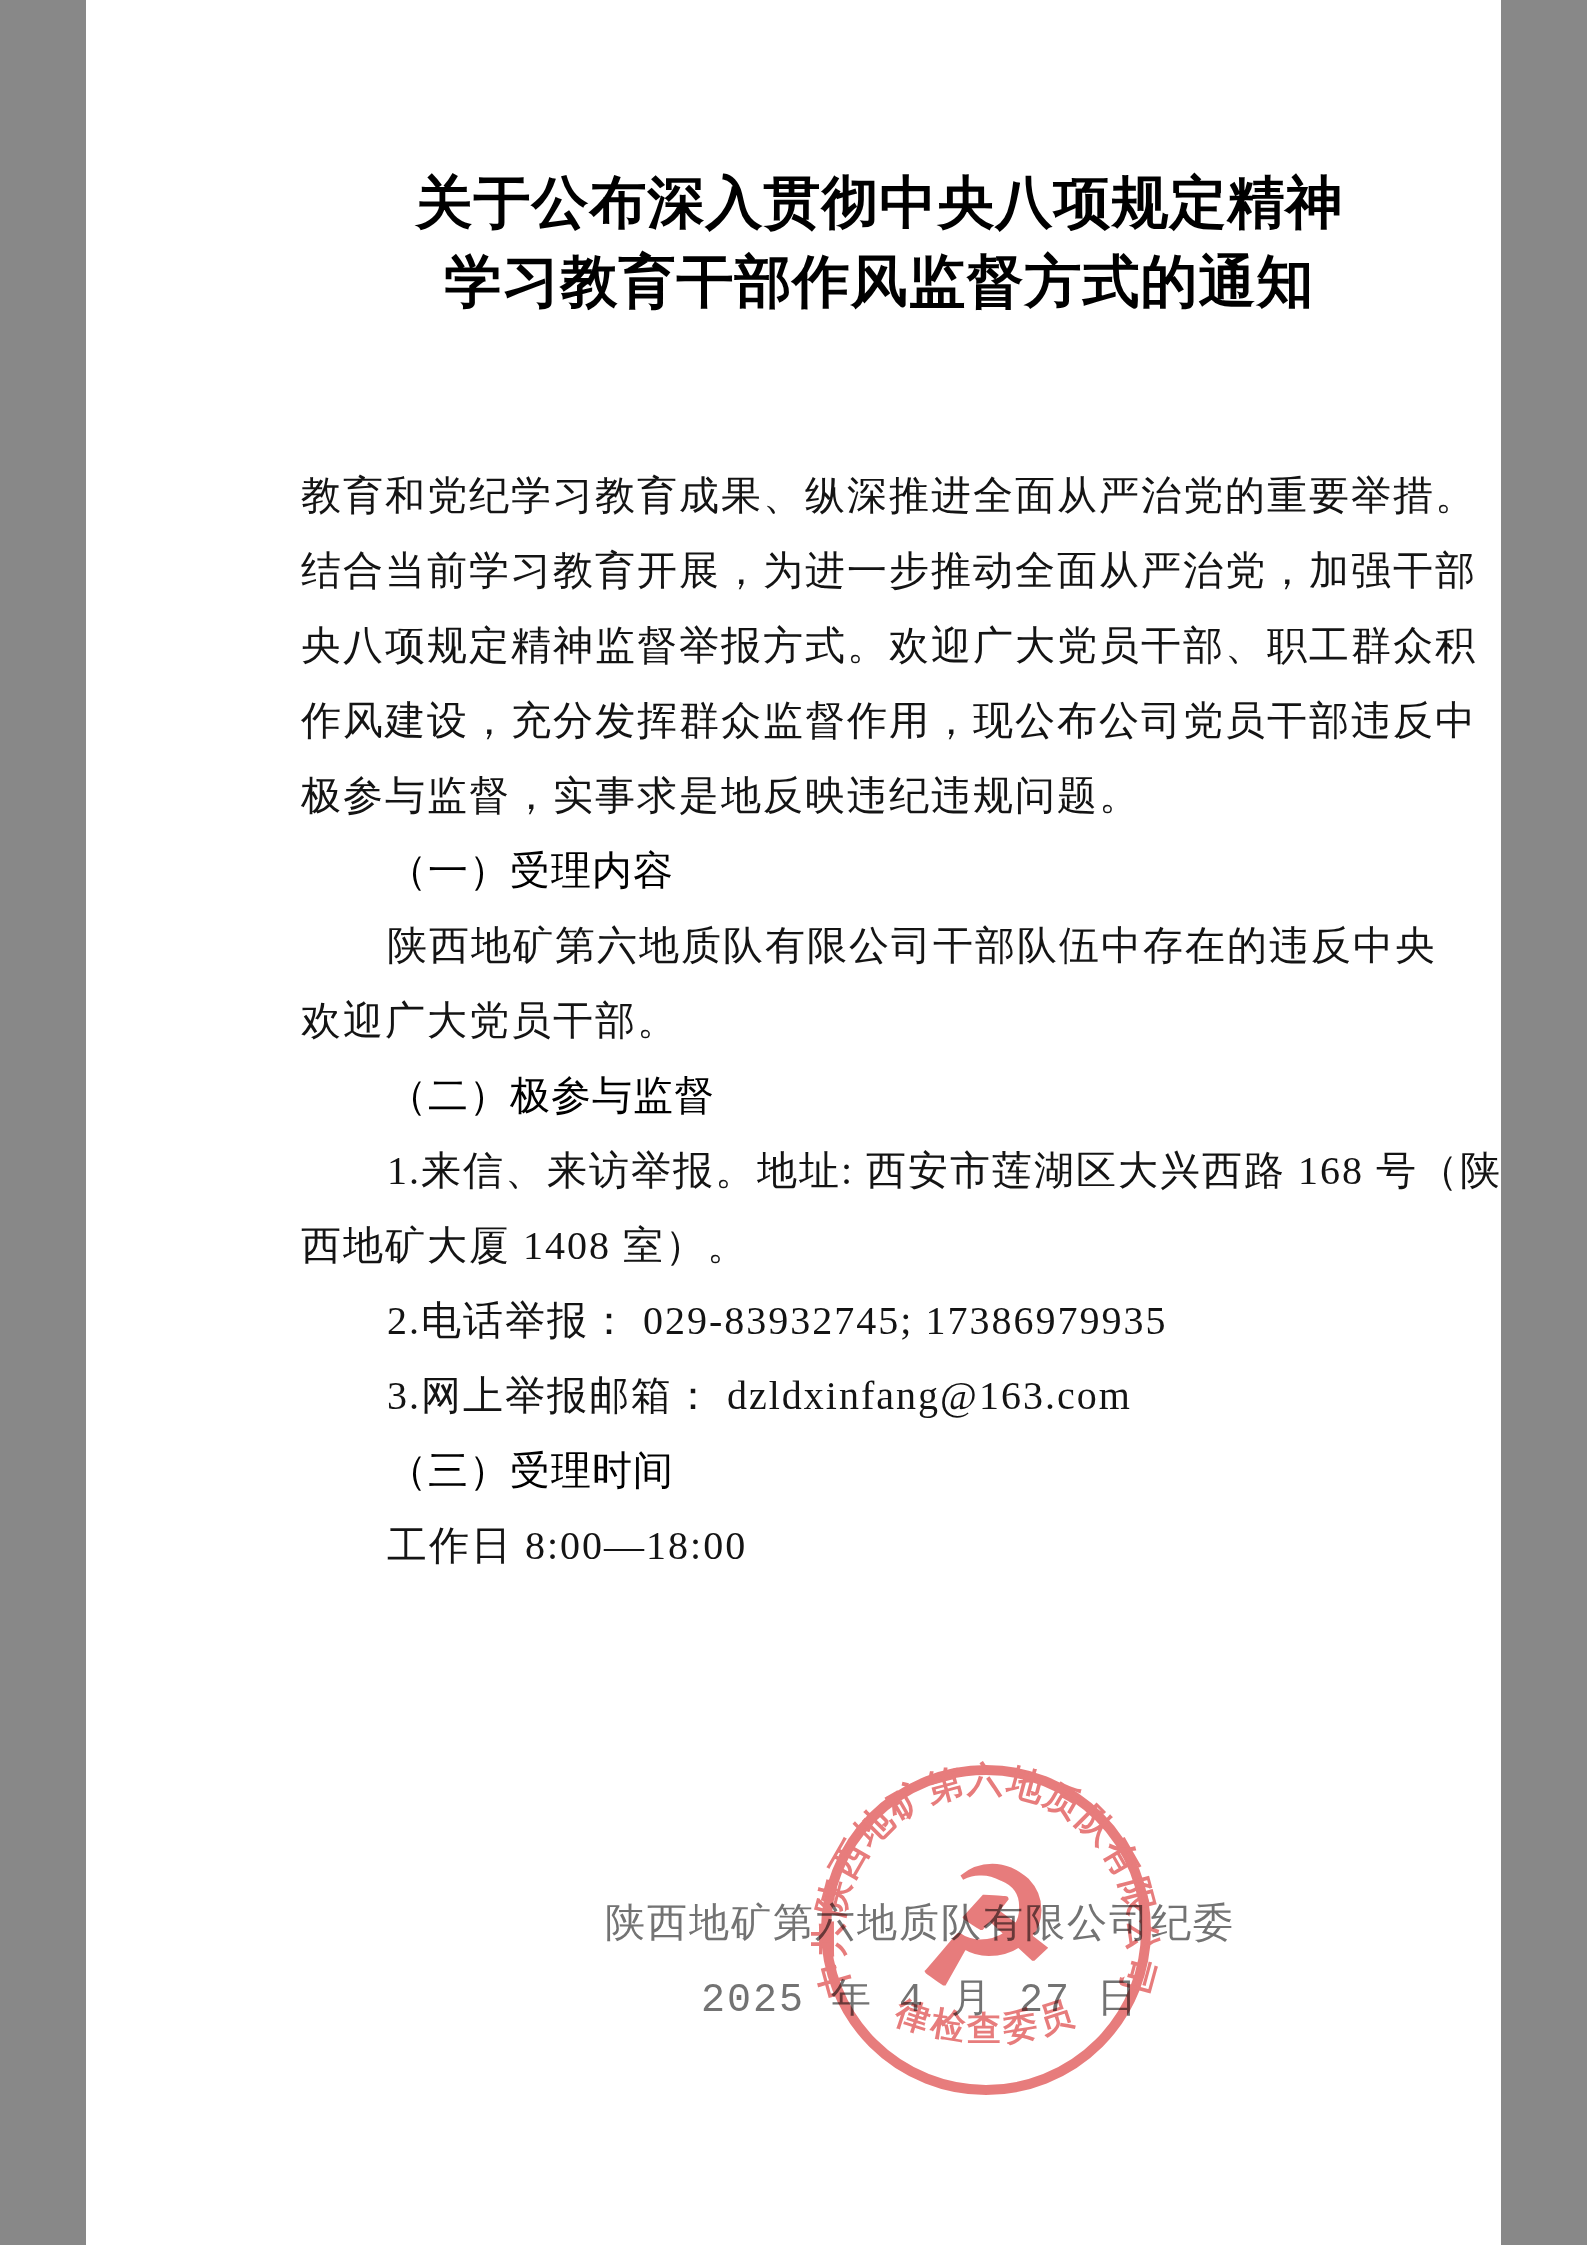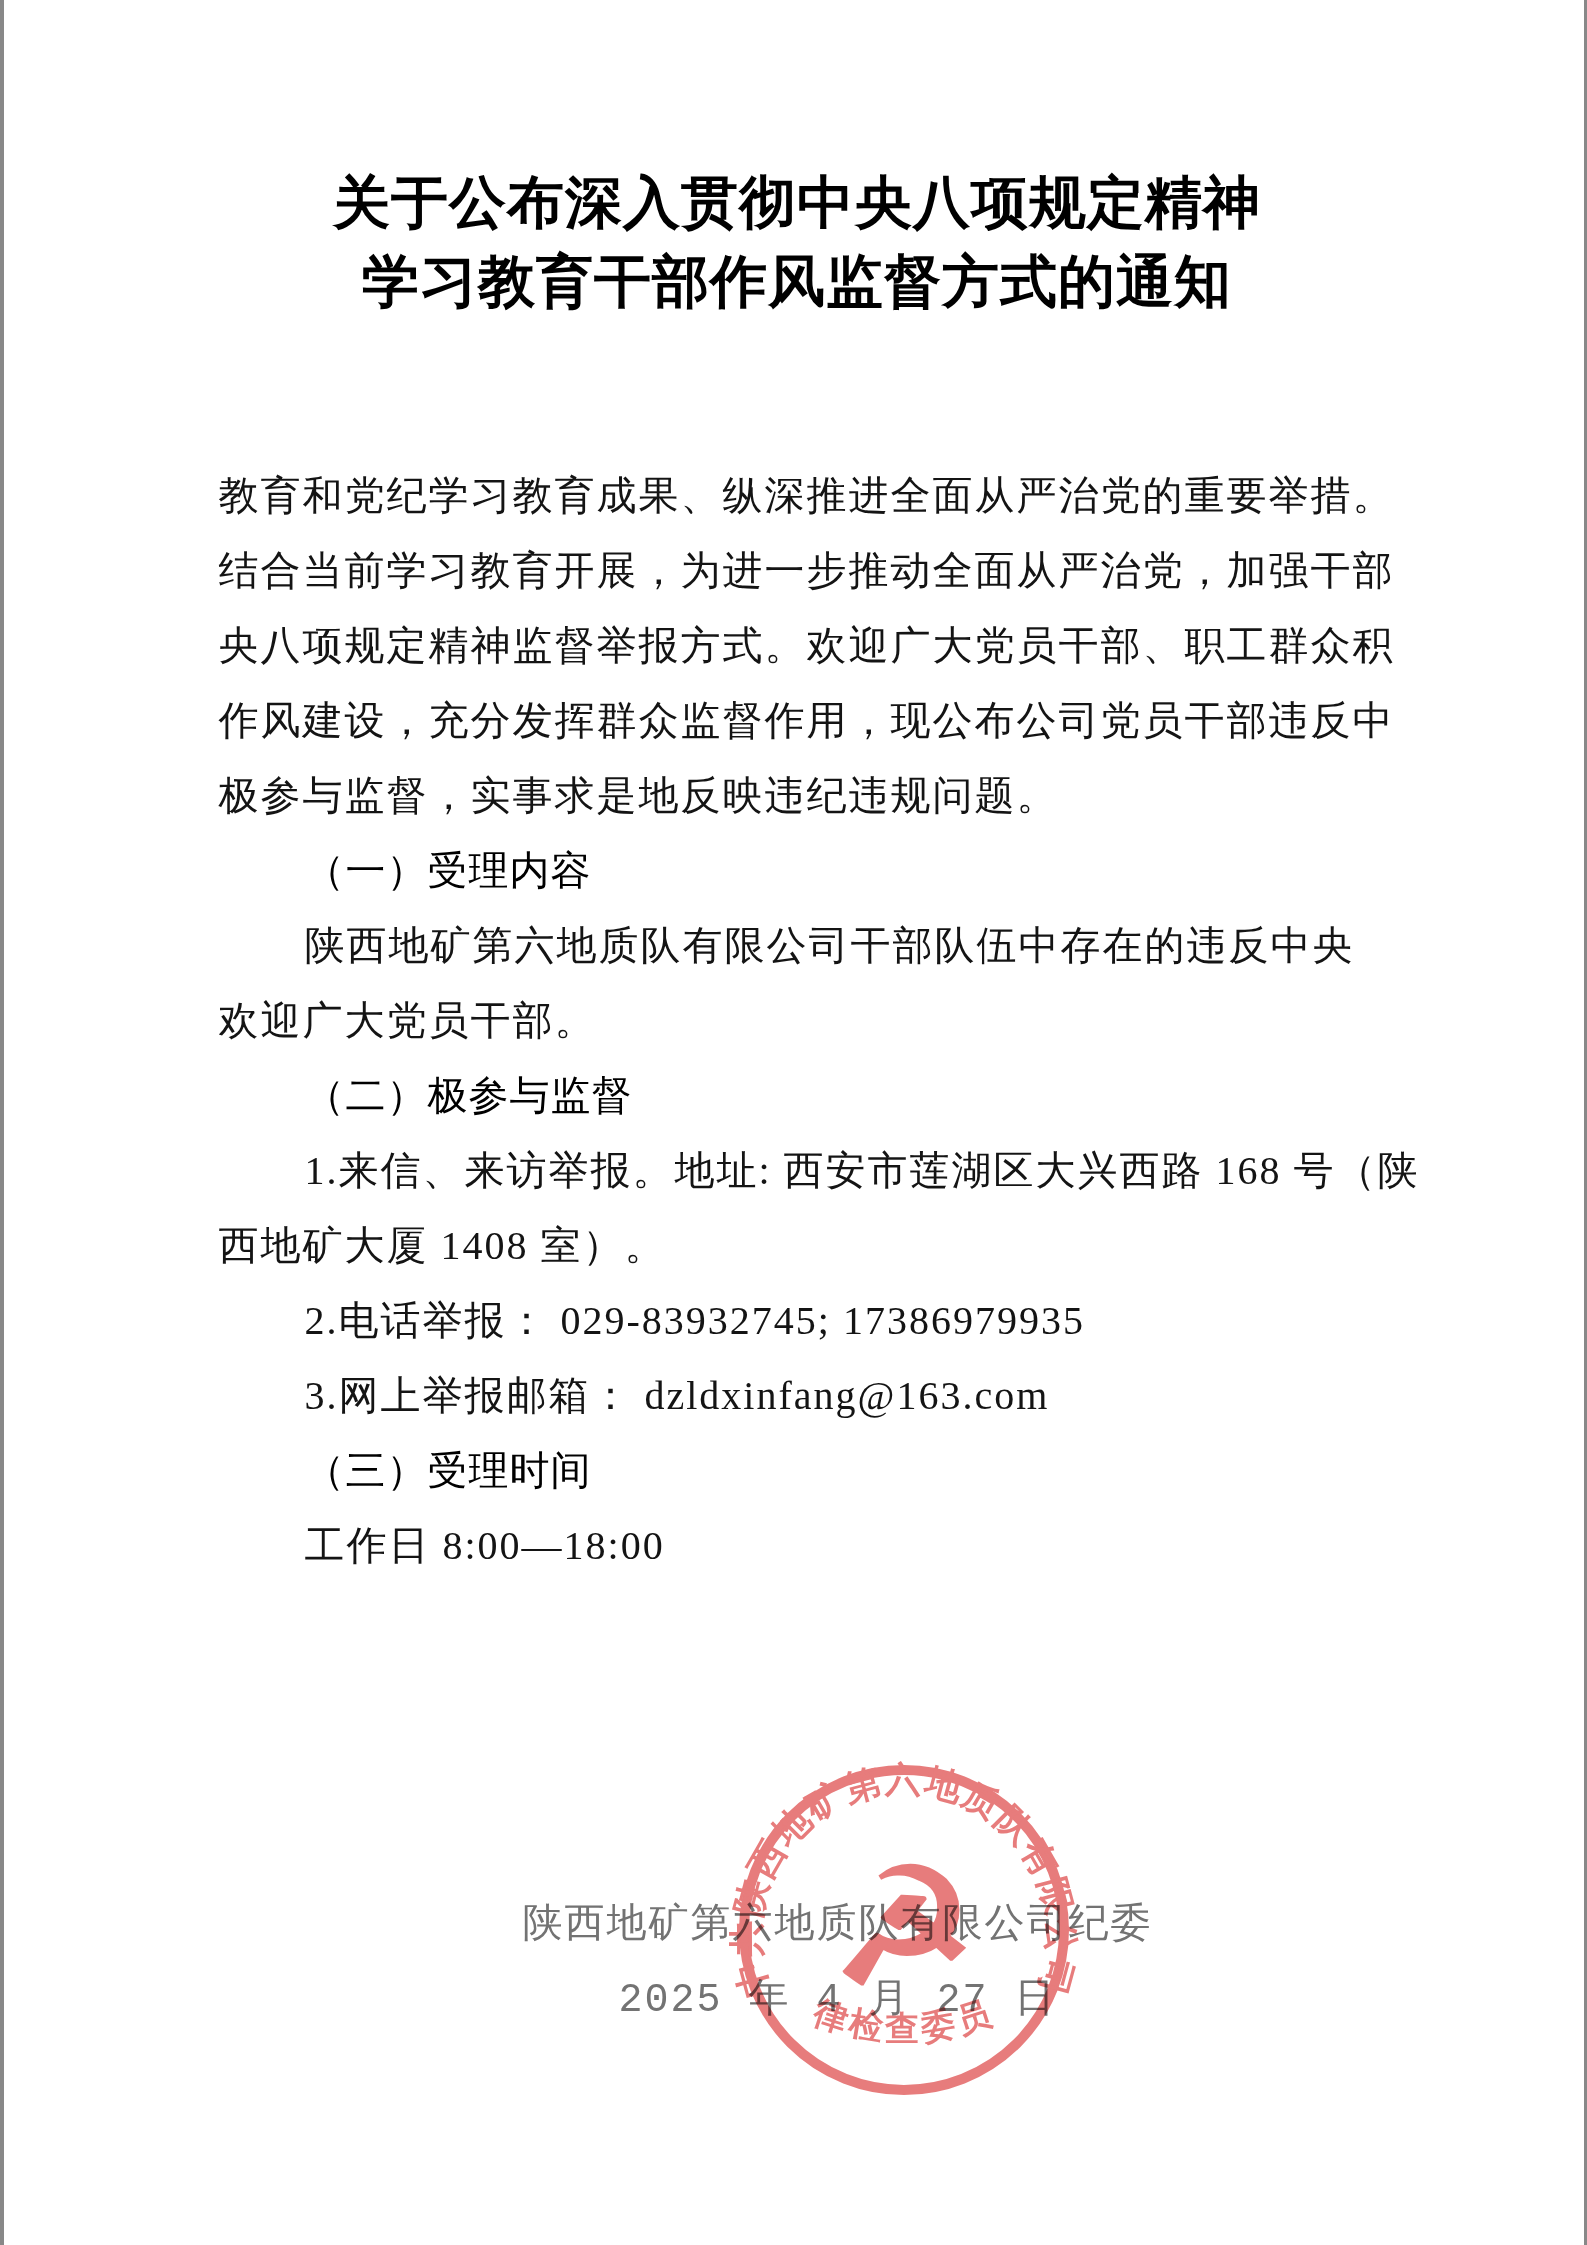--- a/index.html
+++ b/index.html
@@ -1,18 +1,18 @@
 <!DOCTYPE html>
 <html><head>
 <meta charset="utf-8">
 <style>
   html,body{margin:0;padding:0;background:#888;}
   .page{
     position:relative;
-    width:1580px;height:2245px;
+    width:1415px;height:2245px;
     margin:0 auto;
     background:#ffffff;
     overflow:hidden;
     font-family:"Liberation Serif", serif;
     color:#111;
   }
   .title-block{
     position:absolute;
     left:0;top:163px;width:1587px;
     text-align:center;

